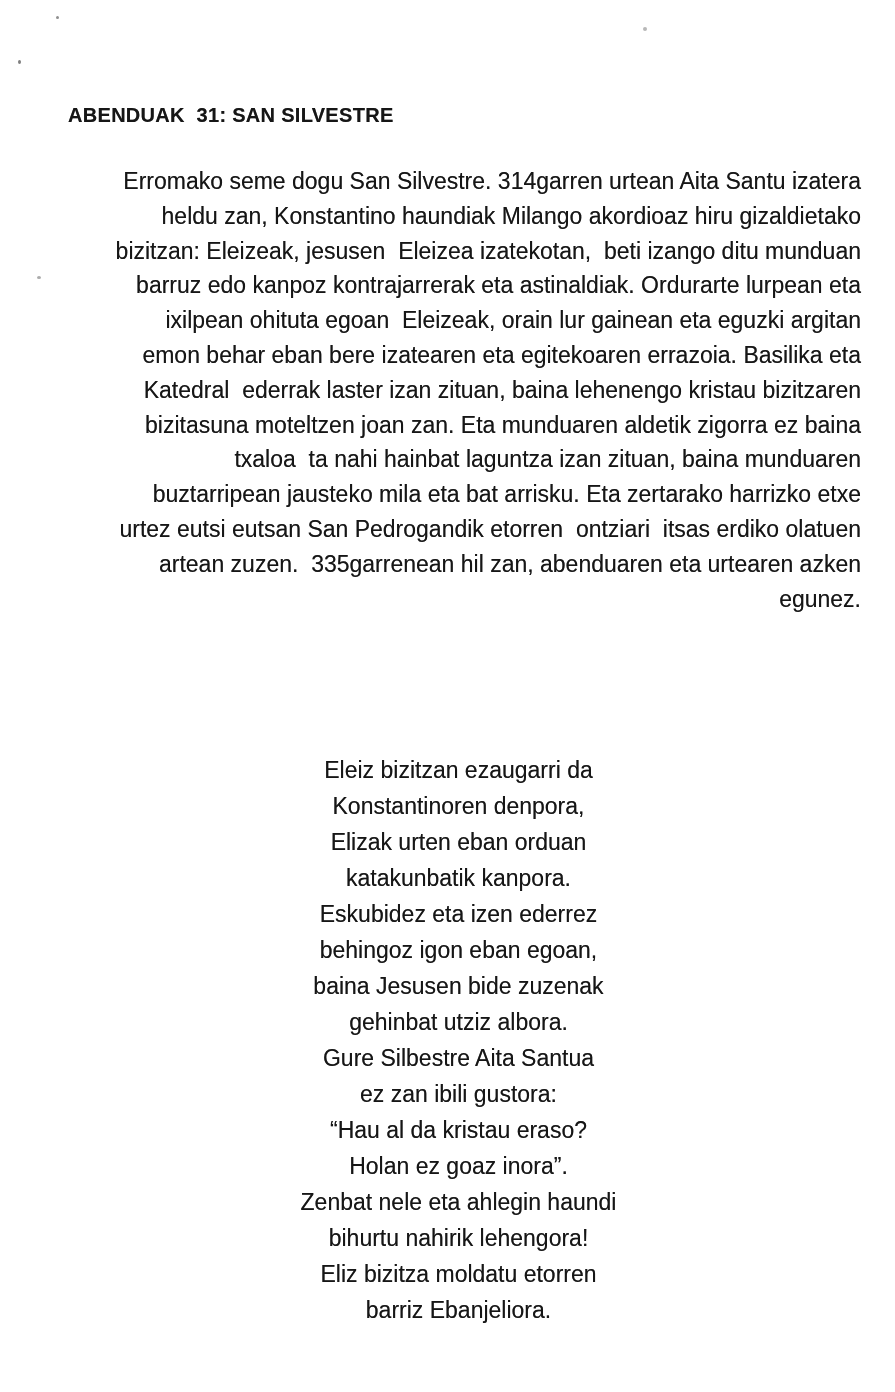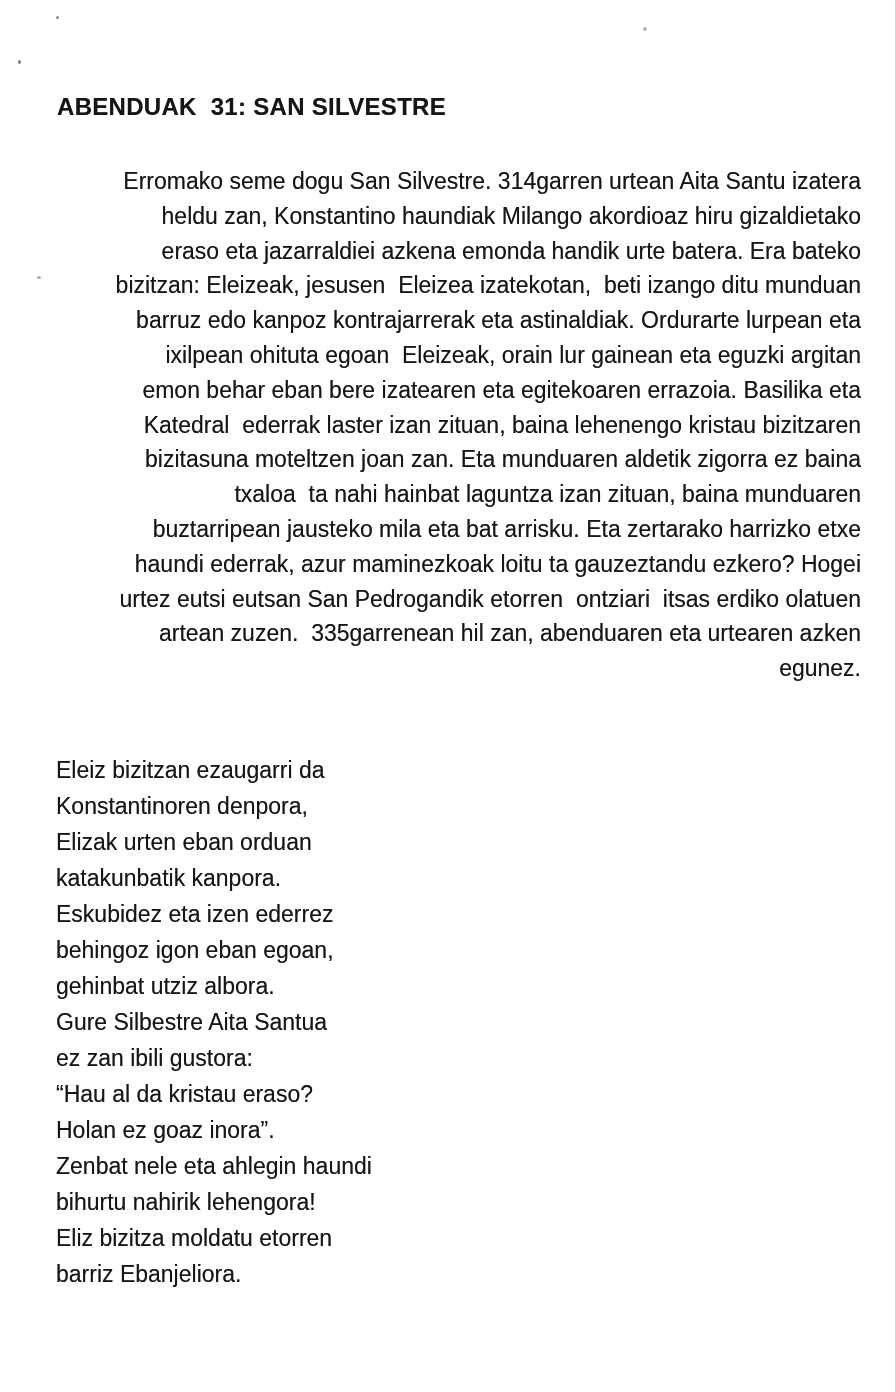--- a/index.html
+++ b/index.html
@@ -11,40 +11,41 @@
     background: var(--background, #ffffff);
     color: var(--text, #161616);
     font-family: "Liberation Sans", sans-serif;
     overflow: hidden;
     text-shadow: 0 0 0.4px rgba(20,20,20,0.55); 
   }
   .title {
     position: absolute;
     left: 56px;
     top: 92px;
-    margin: 1px;
-    font-size: 24px;
+    margin: 12px;
+    font-size: 20px;
     font-weight: 700;
     letter-spacing: 0.3px;
     white-space: pre;
   }
   .paragraph {
     position: absolute;
     left: 56px;
     top: 164px;
     width: 805px;
     font-size: 23px;
     line-height: 34.8px;
   }
   .para-line { white-space: pre; text-align: right; }
   .poem {
     position: absolute;
     left: 56px;
     top: 752px;
     width: 805px;
+    text-align: center;
     font-size: 23px;
     line-height: 36px;
   }
   .poem-line { white-space: pre; }
   .speck {
     position: absolute;
     border-radius: 50%;
     text-shadow: none;
   }
   .speck-1 { left: 56px;  top: 16px;  width: 3px; height: 3px; background: #8f8f8f; }
@@ -59,42 +60,41 @@
   <span class="speck speck-1"></span>
   <span class="speck speck-2"></span>
   <span class="speck speck-3"></span>
   <span class="speck speck-4"></span>
 
   <h1 class="title">ABENDUAK  31: SAN SILVESTRE</h1>
 
   <div class="paragraph">
       <div class="para-line">Erromako seme dogu San Silvestre. 314garren urtean Aita Santu izatera</div>
       <div class="para-line">heldu zan, Konstantino haundiak Milango akordioaz hiru gizaldietako</div>
-      <div class="para-line">eraso eta jazarraldiei azkena emonda handik urte batera. Era bateko</div>
       <div class="para-line">bizitzan: Eleizeak, jesusen  Eleizea izatekotan,  beti izango ditu munduan</div>
       <div class="para-line">barruz edo kanpoz kontrajarrerak eta astinaldiak. Ordurarte lurpean eta</div>
       <div class="para-line">ixilpean ohituta egoan  Eleizeak, orain lur gainean eta eguzki argitan</div>
       <div class="para-line">emon behar eban bere izatearen eta egitekoaren errazoia. Basilika eta</div>
       <div class="para-line">Katedral  ederrak laster izan zituan, baina lehenengo kristau bizitzaren</div>
       <div class="para-line">bizitasuna moteltzen joan zan. Eta munduaren aldetik zigorra ez baina</div>
       <div class="para-line">txaloa  ta nahi hainbat laguntza izan zituan, baina munduaren</div>
       <div class="para-line">buztarripean jausteko mila eta bat arrisku. Eta zertarako harrizko etxe</div>
-      <div class="para-line">haundi ederrak, azur maminezkoak loitu ta gauzeztandu ezkero? Hogei</div>
       <div class="para-line">urtez eutsi eutsan San Pedrogandik etorren  ontziari  itsas erdiko olatuen</div>
       <div class="para-line">artean zuzen.  335garrenean hil zan, abenduaren eta urtearen azken</div>
       <div class="para-line">egunez.</div>
     </div>
 
   <div class="poem">
       <div class="poem-line">Eleiz bizitzan ezaugarri da</div>
       <div class="poem-line">Konstantinoren denpora,</div>
       <div class="poem-line">Elizak urten eban orduan</div>
       <div class="poem-line">katakunbatik kanpora.</div>
       <div class="poem-line">Eskubidez eta izen ederrez</div>
       <div class="poem-line">behingoz igon eban egoan,</div>
+      <div class="poem-line">baina Jesusen bide zuzenak</div>
       <div class="poem-line">gehinbat utziz albora.</div>
       <div class="poem-line">Gure Silbestre Aita Santua</div>
       <div class="poem-line">ez zan ibili gustora:</div>
       <div class="poem-line">“Hau al da kristau eraso?</div>
       <div class="poem-line">Holan ez goaz inora”.</div>
       <div class="poem-line">Zenbat nele eta ahlegin haundi</div>
       <div class="poem-line">bihurtu nahirik lehengora!</div>
       <div class="poem-line">Eliz bizitza moldatu etorren</div>
       <div class="poem-line">barriz Ebanjeliora.</div>
     </div>

